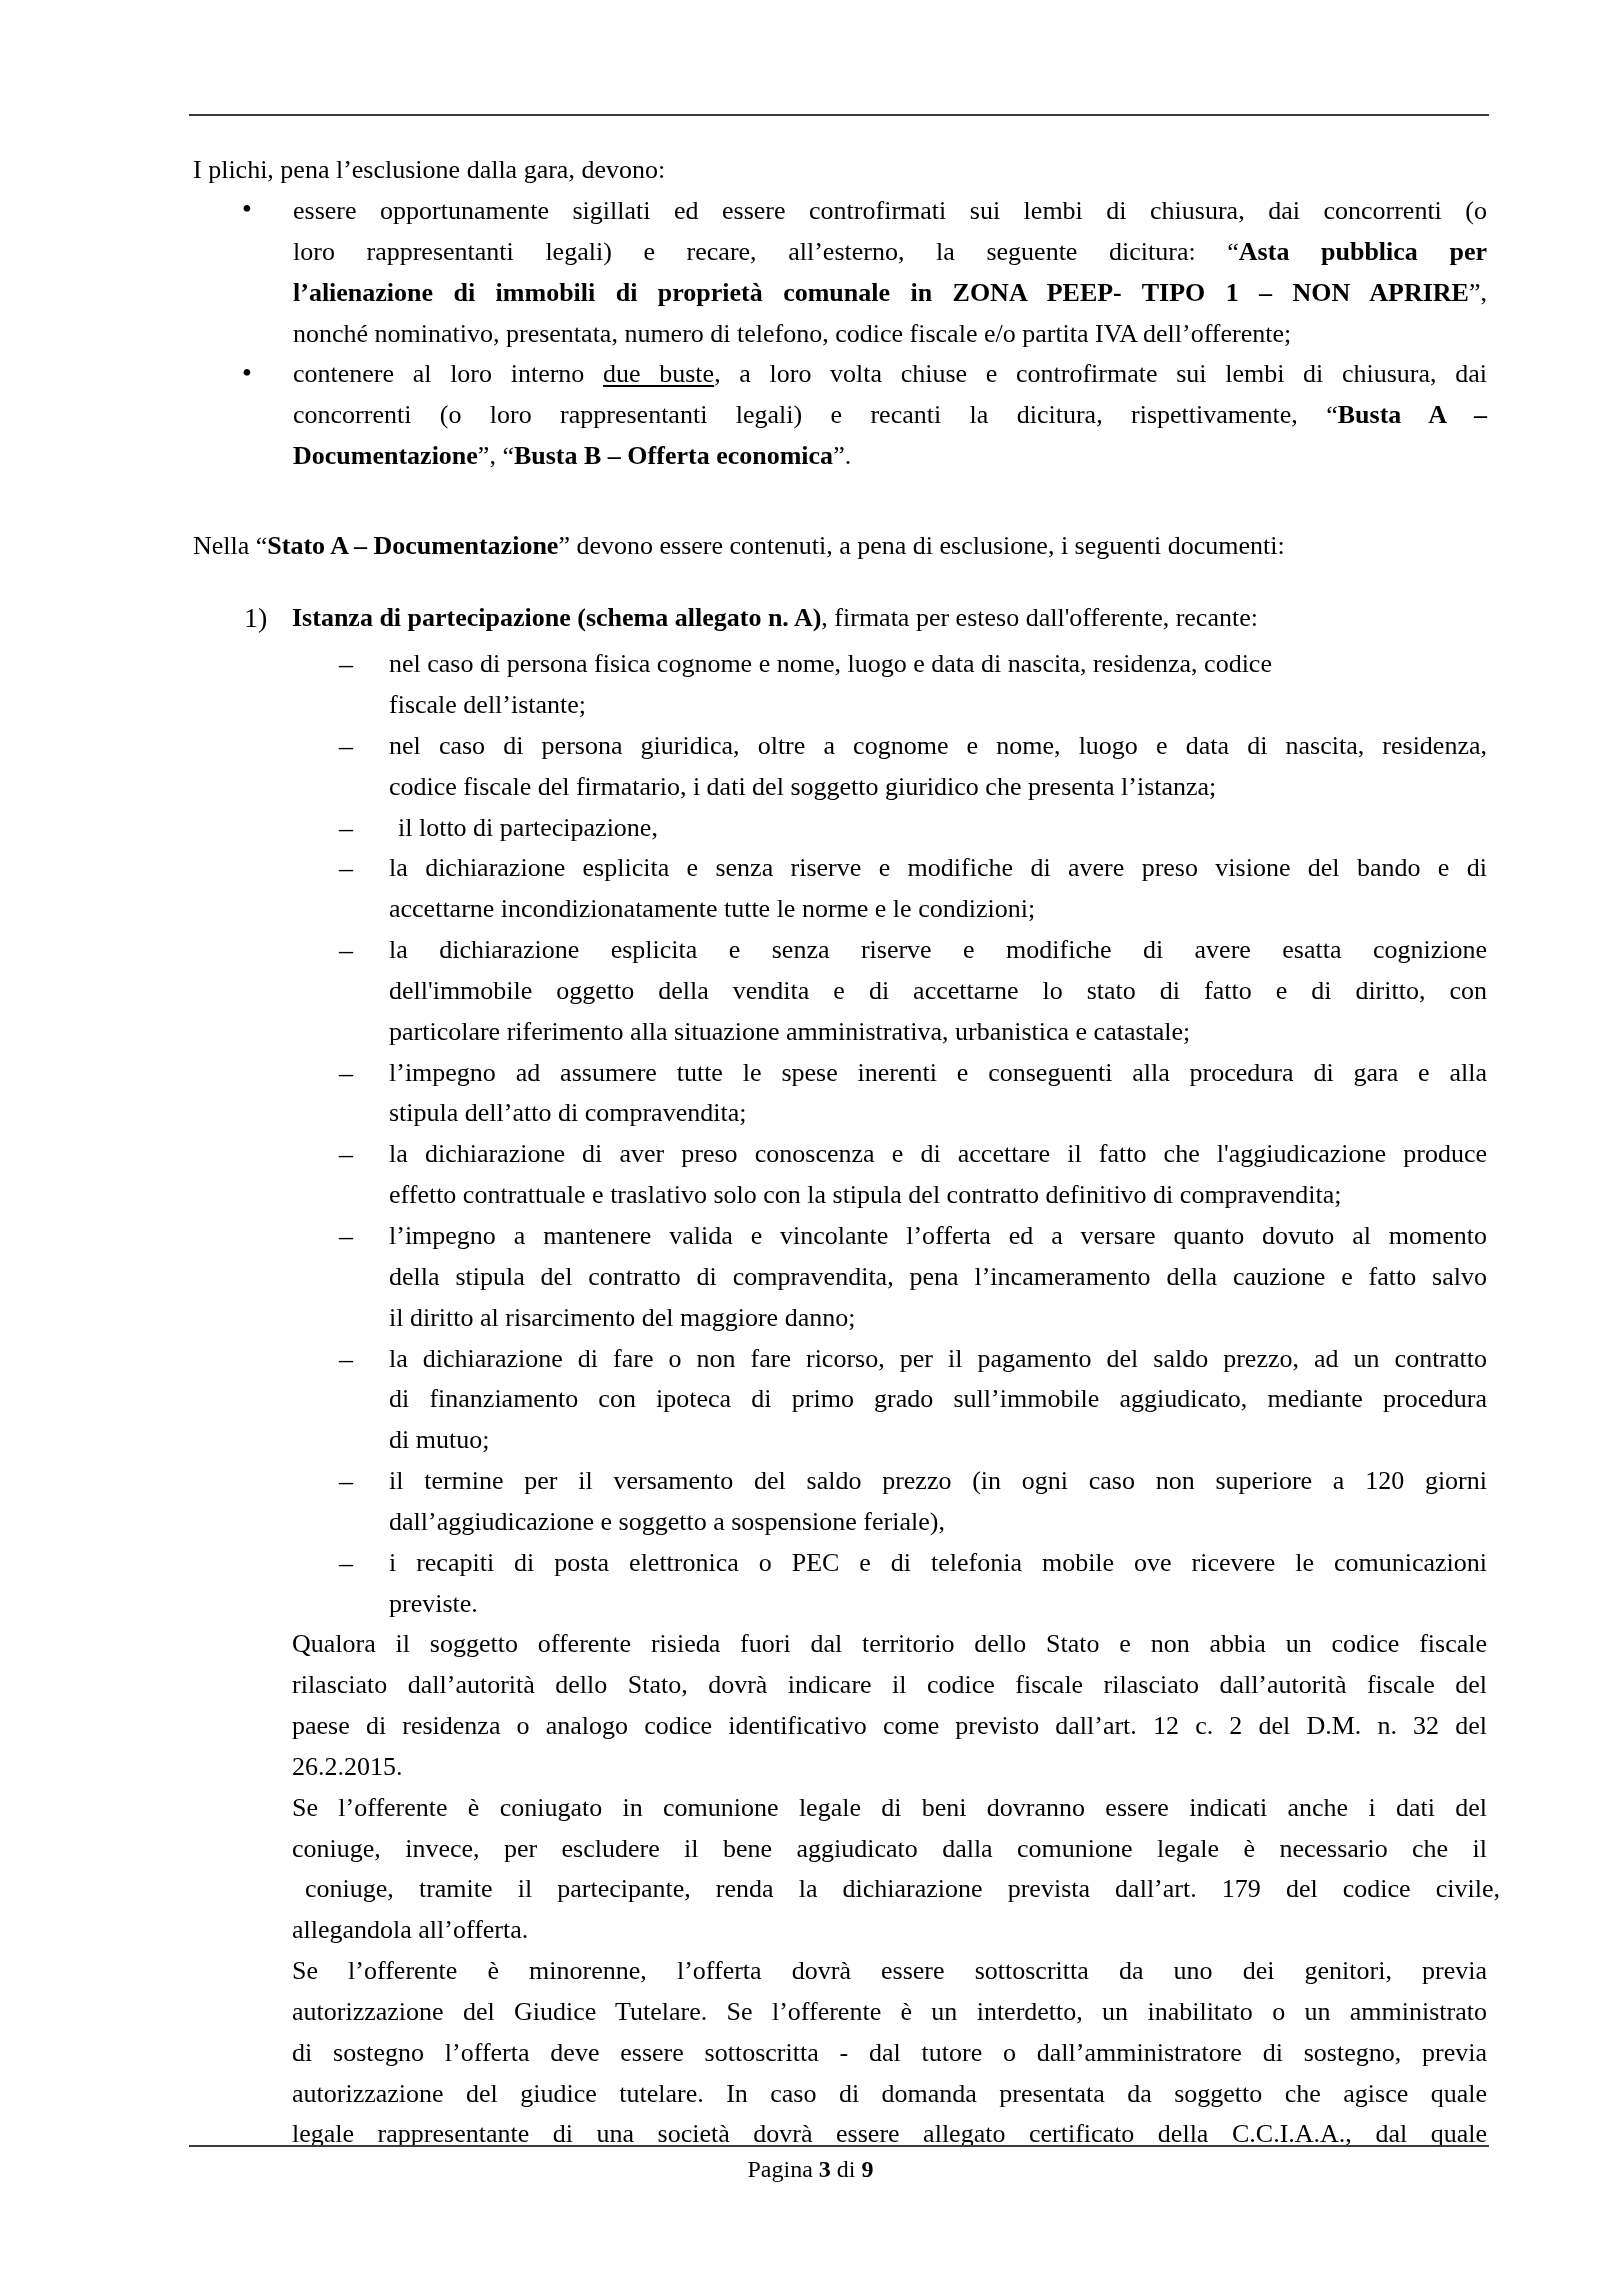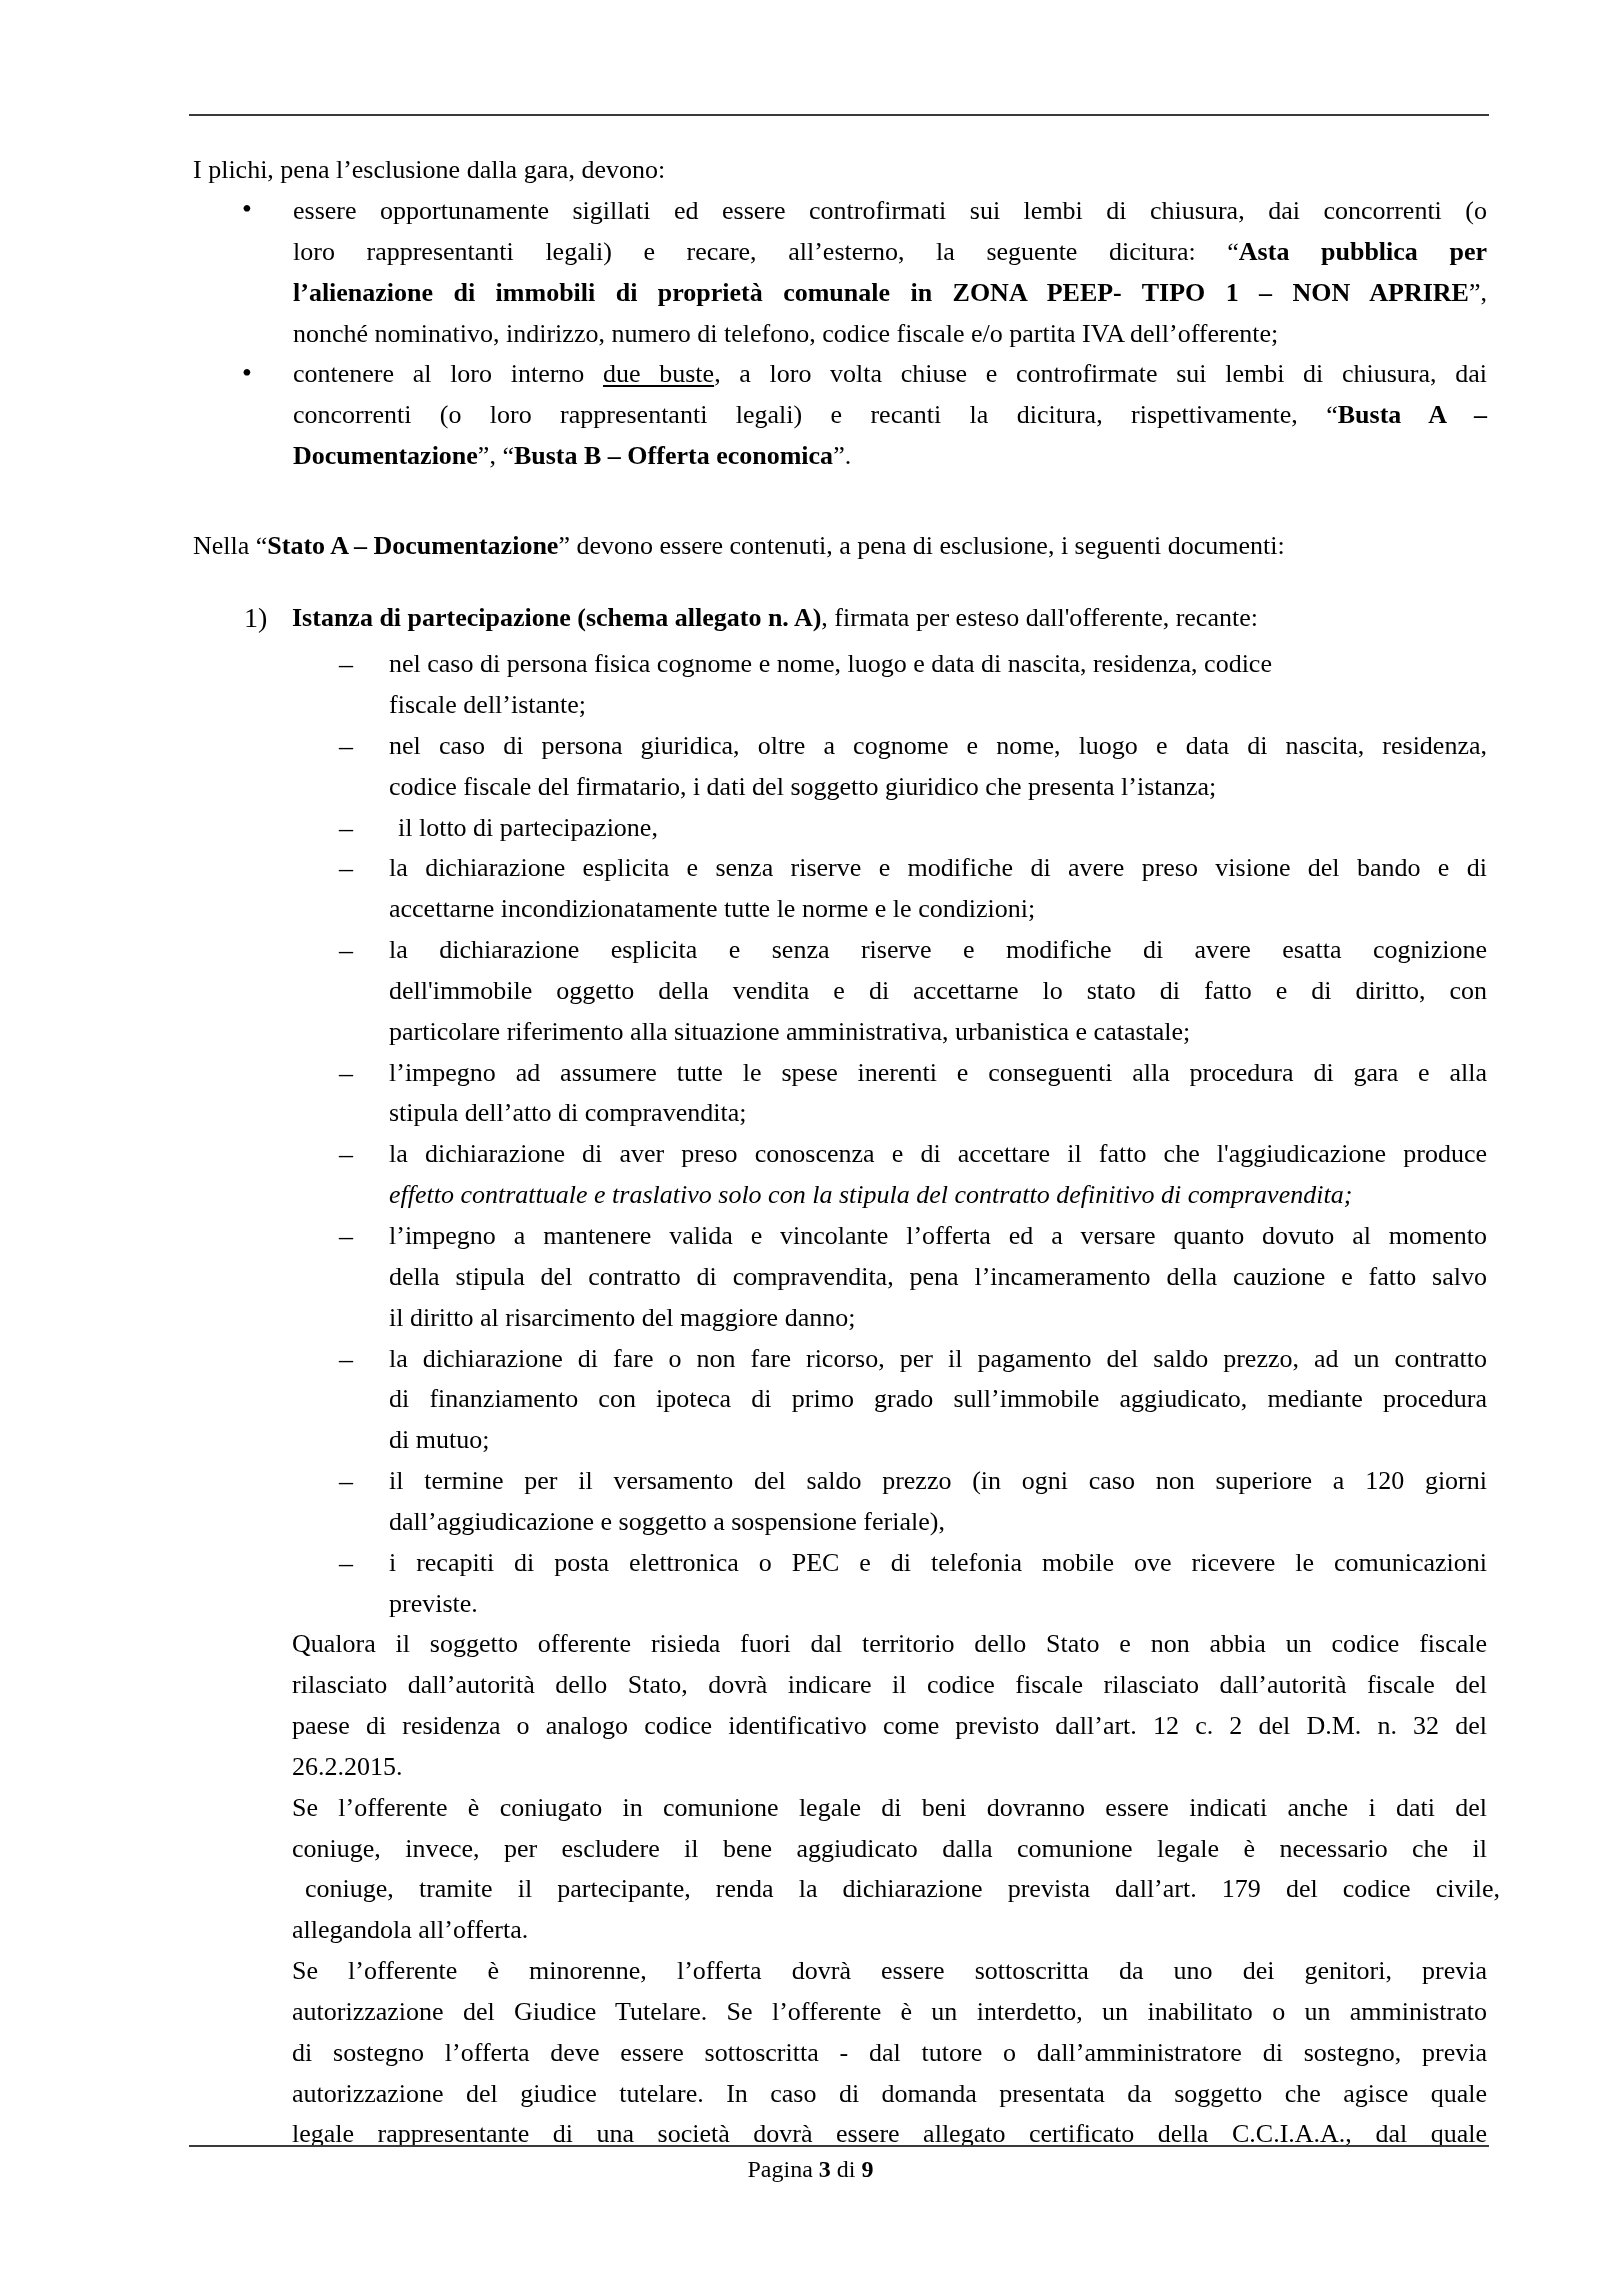--- a/index.html
+++ b/index.html
@@ -21,21 +21,21 @@
 <div id="header-rule" class="rule"></div>
 
 <div id="page-content">
   <div class="line" id="intro-line" style="left:193px; top:152px;">I plichi, pena l’esclusione dalla gara, devono:</div>
   <div id="bullets">
       <div>
         <div class="marker" style="left: 242px; top: 191px;">•</div>
         <div class="line j" style="left: 293px; top: 193px; width: 1194px;"><span>essere opportunamente sigillati ed essere controfirmati sui lembi di chiusura, dai concorrenti (o</span></div>
         <div class="line j" style="left: 293px; top: 234px; width: 1194px;"><span>loro rappresentanti legali) e recare, all’esterno, la seguente dicitura: “</span><span class="b">Asta pubblica per</span></div>
         <div class="line j" style="left: 293px; top: 275px; width: 1194px;"><span class="b">l’alienazione di immobili di proprietà comunale in ZONA PEEP- TIPO 1 – NON APRIRE</span><span>”,</span></div>
-        <div class="line" style="left: 293px; top: 316px;"><span>nonché nominativo, indirizzo, numero di telefono, codice fiscale e/o partita IVA dell’offerente;</span></div>
+        <div class="line" style="left: 293px; top: 316px;"><span>nonché nominativo, presentata, numero di telefono, codice fiscale e/o partita IVA dell’offerente;</span></div>
       </div>
       <div>
         <div class="marker" style="left: 242px; top: 355px;">•</div>
         <div class="line j" style="left: 293px; top: 356px; width: 1194px;"><span>contenere al loro interno </span><span class="u">due buste</span><span>, a loro volta chiuse e controfirmate sui lembi di chiusura, dai</span></div>
         <div class="line j" style="left: 293px; top: 397px; width: 1194px;"><span>concorrenti (o loro rappresentanti legali) e recanti la dicitura, rispettivamente, “</span><span class="b">Busta A –</span></div>
         <div class="line" style="left: 293px; top: 438px;"><span class="b">Documentazione</span><span>”,  “</span><span class="b">Busta B – Offerta economica</span><span>”.</span></div>
       </div>
     </div>
   <div id="busta-intro" class="line" style="left:193px; top:528px;"><span>Nella “</span><span class="b">Stato A – Documentazione</span><span>” devono essere contenuti, a pena di esclusione, i seguenti documenti:</span></div>
   <div id="numbered">
@@ -67,21 +67,21 @@
         <div class="line" style="left: 389px; top: 1014px;"><span>particolare riferimento alla situazione amministrativa, urbanistica e catastale;</span></div>
       </div>
       <div>
         <div class="marker" style="left: 339px; top: 1055px;">–</div>
         <div class="line j" style="left: 389px; top: 1055px; width: 1098px;"><span>l’impegno ad assumere tutte le spese inerenti e conseguenti alla procedura di gara e alla</span></div>
         <div class="line" style="left: 389px; top: 1095px;"><span>stipula dell’atto di compravendita;</span></div>
       </div>
       <div>
         <div class="marker" style="left: 339px; top: 1136px;">–</div>
         <div class="line j" style="left: 389px; top: 1136px; width: 1098px;"><span>la dichiarazione di aver preso conoscenza e di accettare il fatto che l'aggiudicazione produce</span></div>
-        <div class="line" style="left: 389px; top: 1177px; font-style: italic;"><span>effetto contrattuale e traslativo solo con la stipula del contratto definitivo di compravendita;</span></div>
+        <div class="line" style="left: 389px; top: 1177px;"><span>effetto contrattuale e traslativo solo con la stipula del contratto definitivo di compravendita;</span></div>
       </div>
       <div>
         <div class="marker" style="left: 339px; top: 1218px;">–</div>
         <div class="line j" style="left: 389px; top: 1218px; width: 1098px;"><span>l’impegno a mantenere valida e vincolante l’offerta ed a versare quanto dovuto al momento</span></div>
         <div class="line j" style="left: 389px; top: 1259px; width: 1098px;"><span>della stipula del contratto di compravendita, pena l’incameramento della cauzione e fatto salvo</span></div>
         <div class="line" style="left: 389px; top: 1300px;"><span>il diritto al risarcimento del maggiore danno;</span></div>
       </div>
       <div>
         <div class="marker" style="left: 339px; top: 1341px;">–</div>
         <div class="line j" style="left: 389px; top: 1341px; width: 1098px;"><span>la dichiarazione di fare o non fare ricorso, per il pagamento del saldo prezzo, ad un contratto</span></div>

